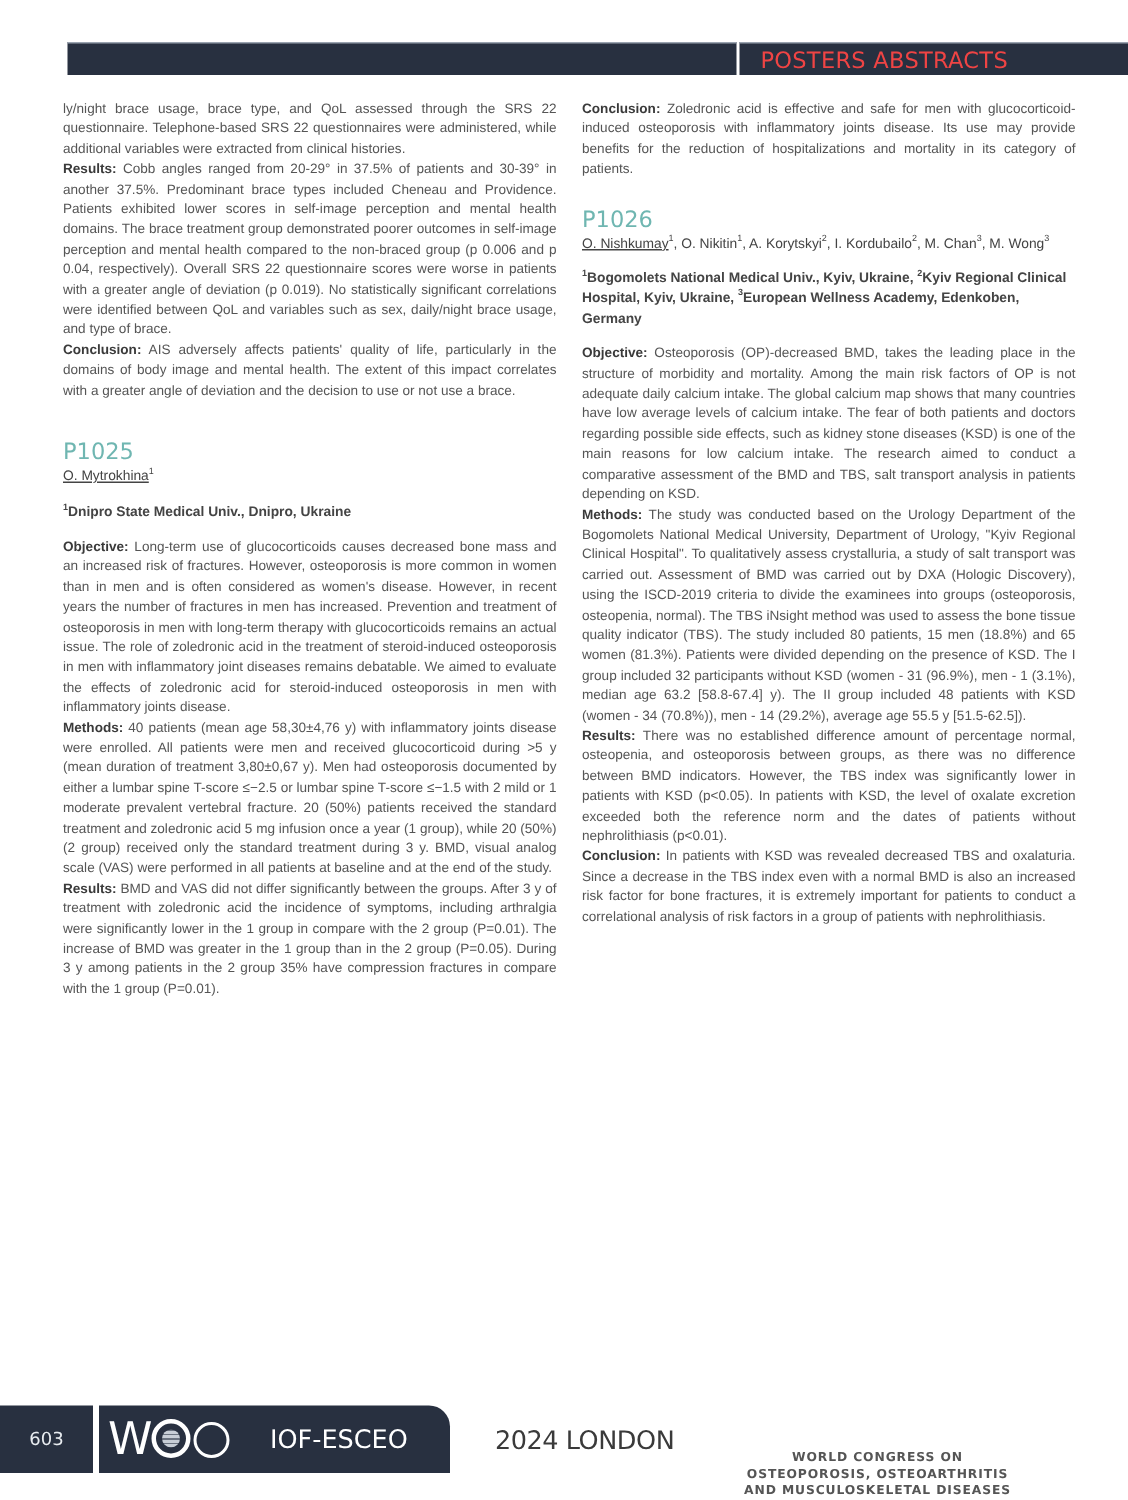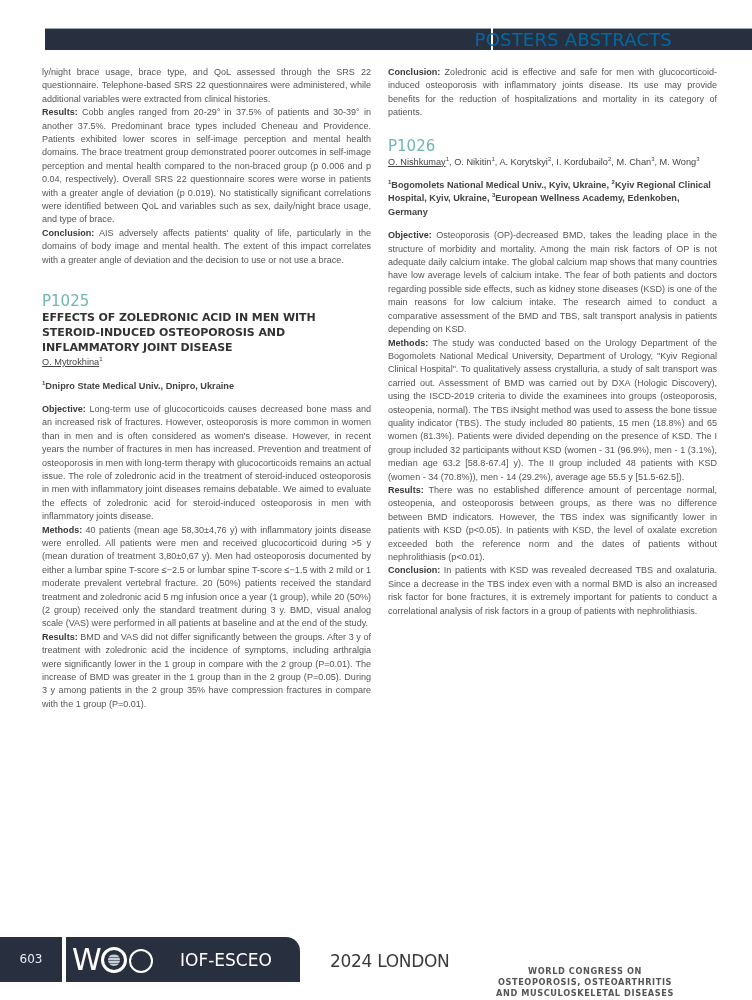--- a/index.html
+++ b/index.html
@@ -9,21 +9,21 @@
   .header-bar {
     position: absolute; left: 45px; top: 28px; width: 446px; height: 22px;
     background: #283040; border-top: 1px solid #9aa3b0;
   }
   .header-bar-right {
     position: absolute; left: 493px; top: 28px; width: 259px; height: 22px;
     background: #283040; border-top: 1px solid #9aa3b0;
   }
   .header-title {
     position: absolute; right: 80px; top: 30px; height: 16px; line-height: 20px;
-    color: #0369a1; font-family: "DejaVu Sans", sans-serif; font-size: 18px;
+    color: #ef4444; font-family: "DejaVu Sans", sans-serif; font-size: 15px;
     letter-spacing: 0.2px; font-weight: normal;
   }
 
   .col { position: absolute; top: 66px; width: 329px; font-size: 9.05px; line-height: 13.4px; text-align: justify; color: #555; }
   .col-left { left: 42px; }
   .col-right { left: 388px; top: 66px; }
 
   .para { margin: 0; }
   .label { font-weight: bold; color: #3a3a3a; }
 
@@ -86,21 +86,20 @@
 <div class="header-bar"></div>
 <div class="header-bar-right"></div>
 <div class="header-title">POSTERS ABSTRACTS</div>
 
 <div class="col col-left">
   <p class="para">ly/night brace usage, brace type, and QoL assessed through the SRS 22 questionnaire. Telephone-based SRS 22 questionnaires were administered, while additional variables were extracted from clinical histories.</p>
   <p class="para"><span class="label">Results:</span><span> Cobb angles ranged from 20-29° in 37.5% of patients and 30-39° in another 37.5%. Predominant brace types included Cheneau and Providence. Patients exhibited lower scores in self-image perception and mental health domains. The brace treatment group demonstrated poorer outcomes in self-image perception and mental health compared to the non-braced group (p 0.006 and p 0.04, respectively). Overall SRS 22 questionnaire scores were worse in patients with a greater angle of deviation (p 0.019). No statistically significant correlations were identified between QoL and variables such as sex, daily/night brace usage, and type of brace.</span></p>
   <p class="para"><span class="label">Conclusion:</span><span> AIS adversely affects patients' quality of life, particularly in the domains of body image and mental health. The extent of this impact correlates with a greater angle of deviation and the decision to use or not use a brace.</span></p>
 
   <div class="pid" style="margin-top:26px;">P1025</div>
-  <div class="ptitle">EFFECTS OF ZOLEDRONIC ACID IN MEN WITH STEROID-INDUCED OSTEOPOROSIS AND INFLAMMATORY JOINT DISEASE</div>
   <div class="authors"><span class="u">O. Mytrokhina</span><sup>1</sup></div>
   <div class="affil"><sup>1</sup><span>Dnipro State Medical Univ., Dnipro, Ukraine</span></div>
 
   <p class="para"><span class="label">Objective:</span><span> Long-term use of glucocorticoids causes decreased bone mass and an increased risk of fractures. However, osteoporosis is more common in women than in men and is often considered as women's disease. However, in recent years the number of fractures in men has increased. Prevention and treatment of osteoporosis in men with long-term therapy with glucocorticoids remains an actual issue. The role of zoledronic acid in the treatment of steroid-induced osteoporosis in men with inflammatory joint diseases remains debatable. We aimed to evaluate the effects of zoledronic acid for steroid-induced osteoporosis in men with inflammatory joints disease.</span></p>
   <p class="para"><span class="label">Methods:</span><span> 40 patients (mean age 58,30±4,76 y) with inflammatory joints disease were enrolled. All patients were men and received glucocorticoid during &gt;5 y (mean duration of treatment 3,80±0,67 y). Men had osteoporosis documented by either a lumbar spine T-score ≤−2.5 or lumbar spine T-score ≤−1.5 with 2 mild or 1 moderate prevalent vertebral fracture. 20 (50%) patients received the standard treatment and zoledronic acid 5 mg infusion once a year (1 group), while 20 (50%) (2 group) received only the standard treatment during 3 y. BMD, visual analog scale (VAS) were performed in all patients at baseline and at the end of the study.</span></p>
   <p class="para"><span class="label">Results:</span><span> BMD and VAS did not differ significantly between the groups. After 3 y of treatment with zoledronic acid the incidence of symptoms, including arthralgia were significantly lower in the 1 group in compare with the 2 group (P=0.01). The increase of BMD was greater in the 1 group than in the 2 group (P=0.05). During 3 y among patients in the 2 group 35% have compression fractures in compare with the 1 group (P=0.01).</span></p>
 </div>
 
 <div class="col col-right">
   <p class="para"><span class="label">Conclusion:</span><span> Zoledronic acid is effective and safe for men with glucocorticoid-induced osteoporosis with inflammatory joints disease. Its use may provide benefits for the reduction of hospitalizations and mortality in its category of patients.</span></p>

